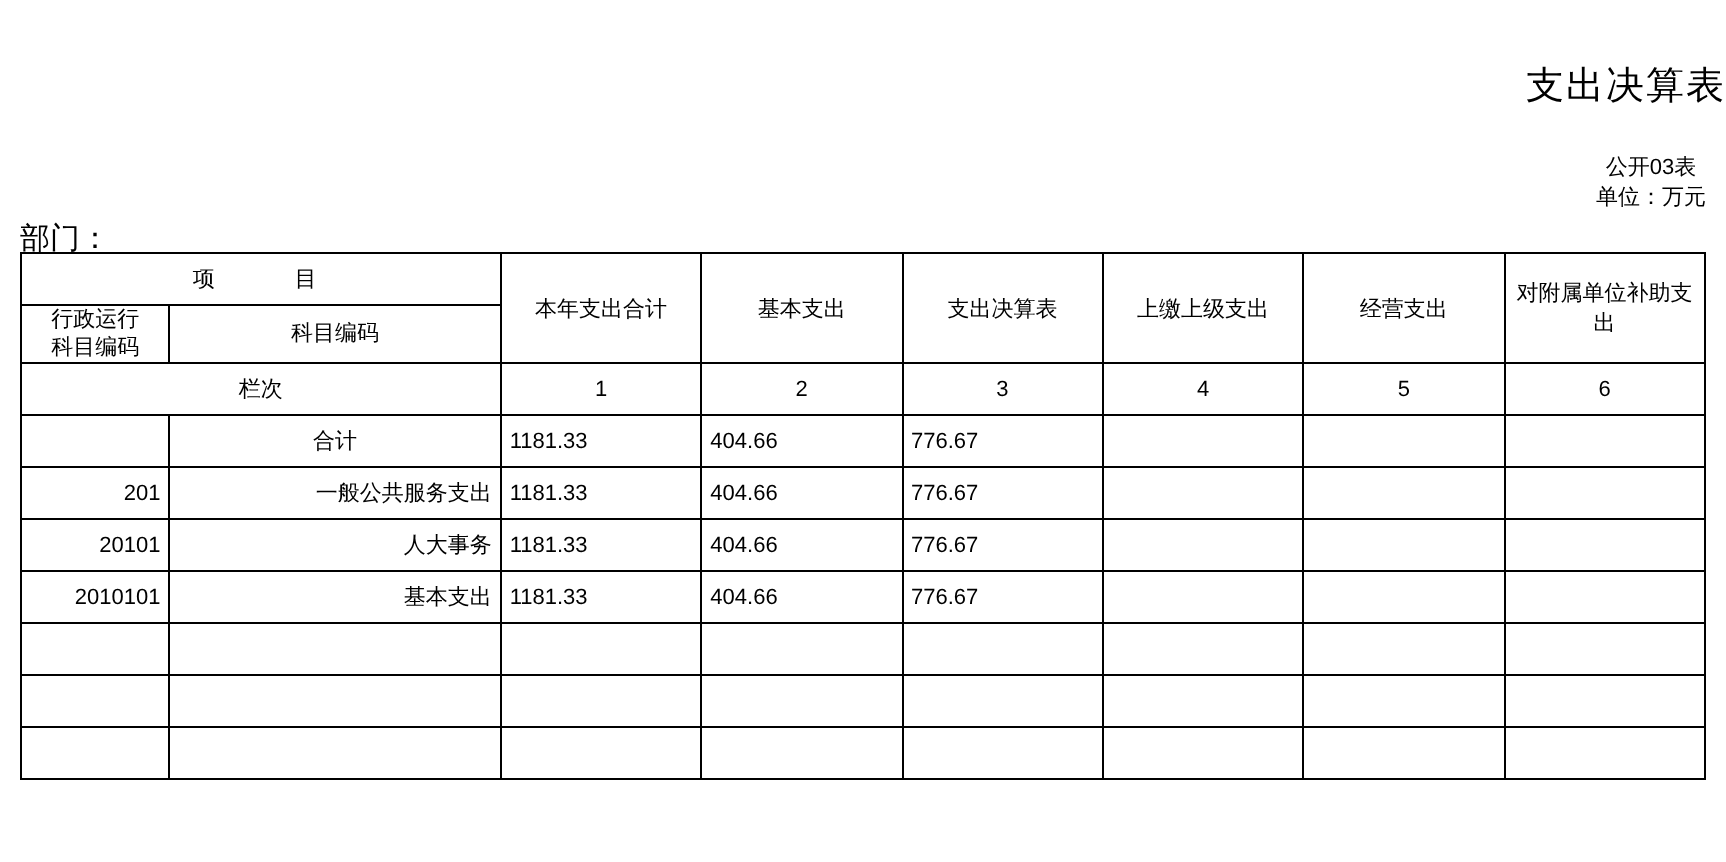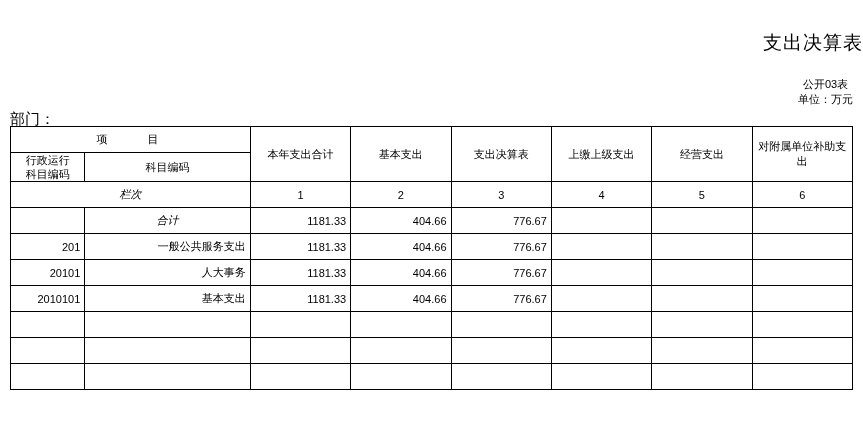--- a/index.html
+++ b/index.html
@@ -63,28 +63,26 @@
   .h-sub {
     text-align: center;
     line-height: 14px;
   }
   .h-col {
     text-align: center;
     vertical-align: middle;
   }
   .row-label-center {
     text-align: center;
-    font-style: italic;
   }
   .row-label-left {
     text-align: right;
     padding-left: 4px;
   }
   .num {
-    text-align: right;
     padding-right: 10px;
   }
   .empty-row td {
     height: 26px;
   }
   .col-code { width: 74px; }
   .col-name { width: 165px; }
   .col-val { width: 100px; }
 </style>
 </head>

